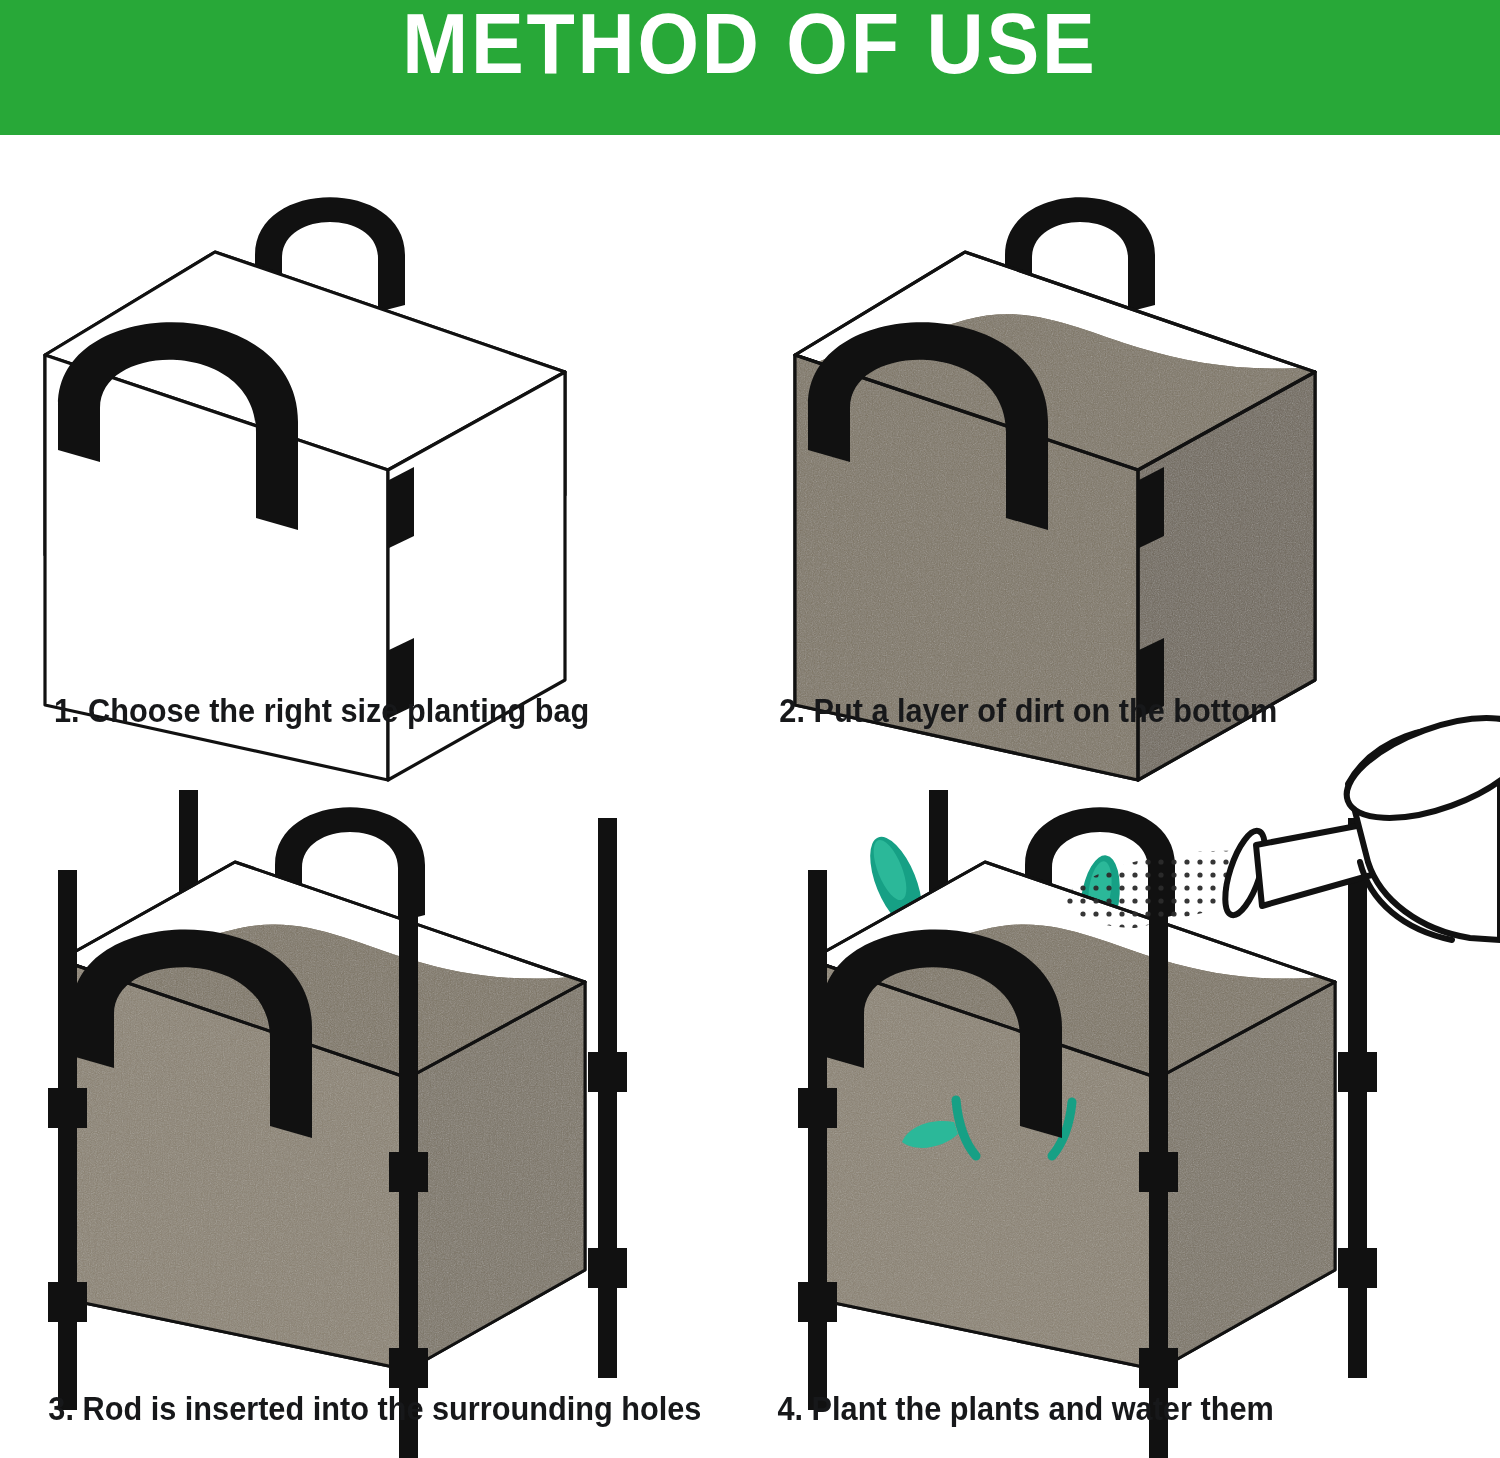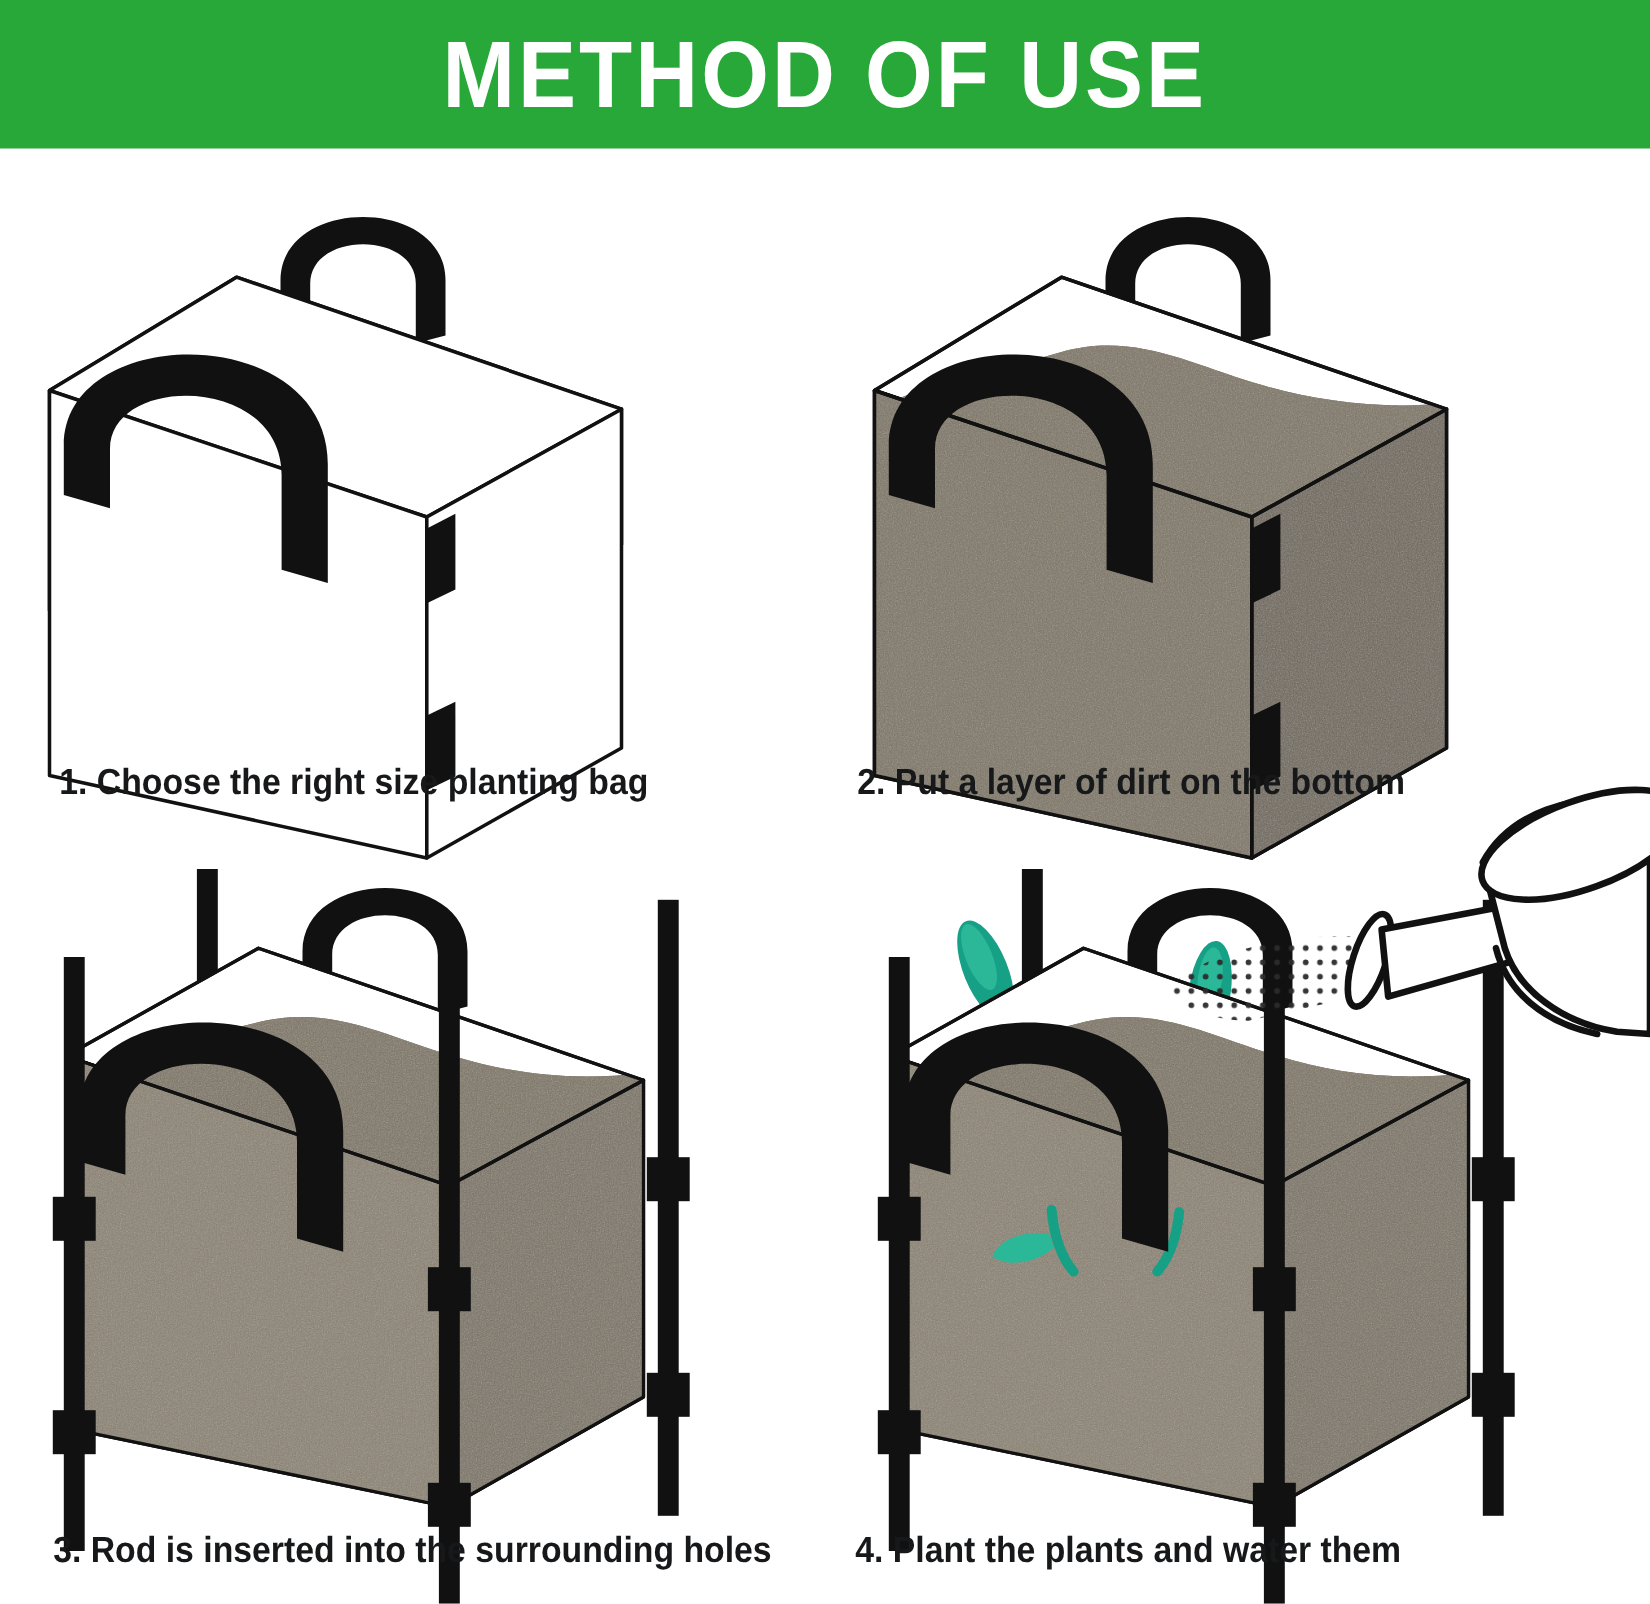--- a/index.html
+++ b/index.html
@@ -17,21 +17,20 @@
   }
 
   
   #header-banner {
     position: absolute;
     left: 0; top: 0;
     width: 1500px;
     height: 135px;
     background: #28a838;
     display: flex;
-    align-items: center;
     justify-content: center;
   }
   #header-title {
     color: #ffffff;
     font-family: "Liberation Sans", sans-serif;
     font-weight: bold;
     font-size: 86px;
     letter-spacing: 3px;
     line-height: 1;
     white-space: nowrap;

